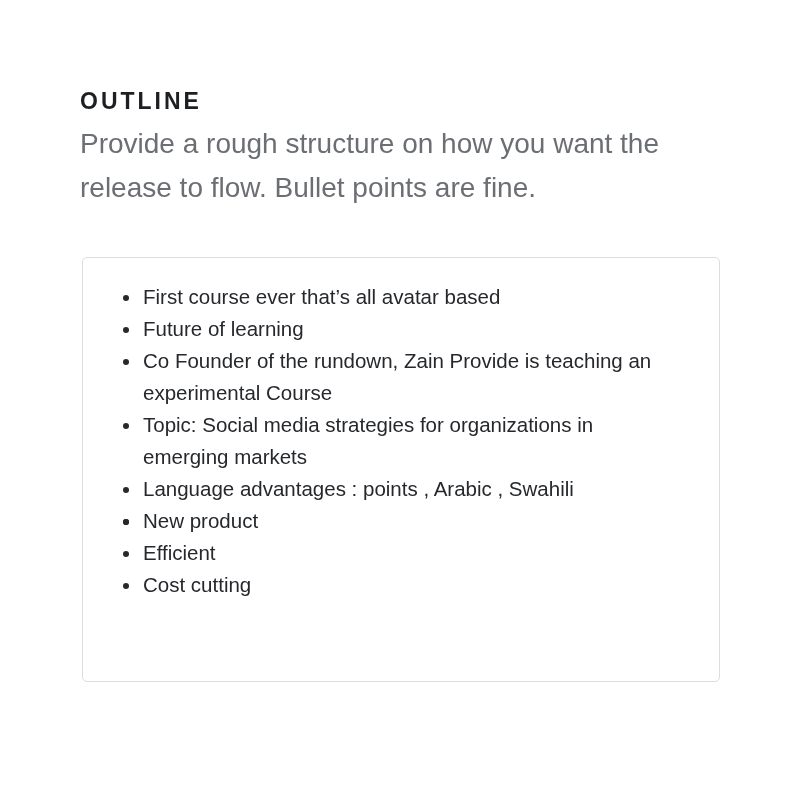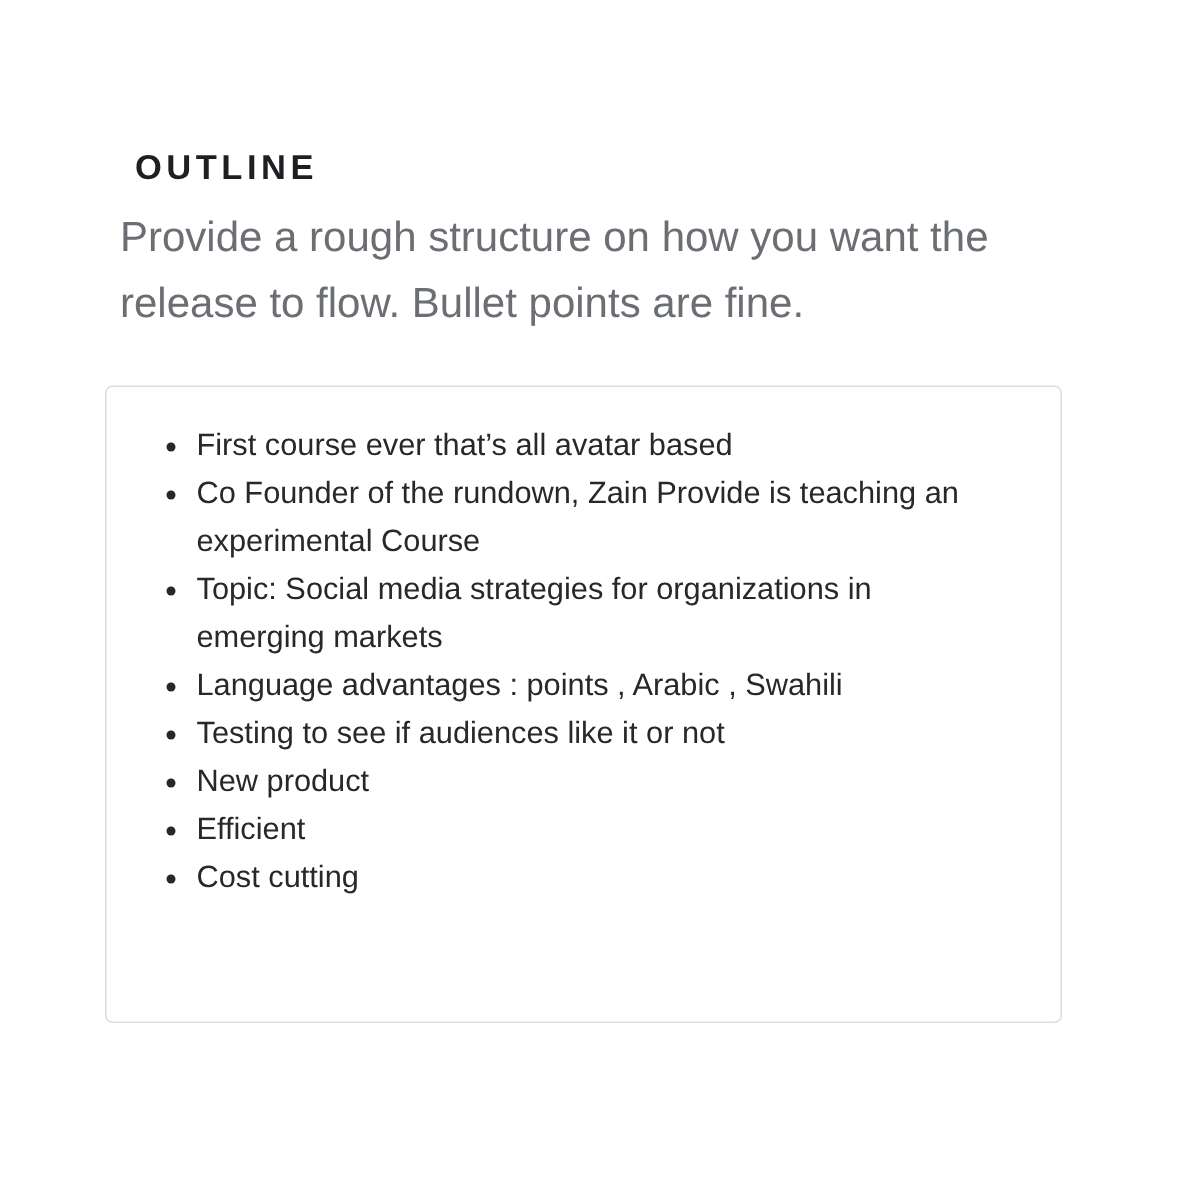--- a/index.html
+++ b/index.html
@@ -19,32 +19,32 @@
       left: 80px;
       top: 86px;
       width: 640px;
     }
     .section-title {
       font-size: 23px;
       font-weight: 700;
       letter-spacing: 3px;
       color: #1d1f23;
       line-height: 30px;
-      margin: 10px;
+      margin: 0;
     }
     .section-desc {
       margin: 6px 0 0 0;
       font-size: 28px;
       line-height: 44px;
       color: #6b6e73;
       font-weight: 400;
     }
     .textarea-box {
       position: absolute;
-      left: 70px;
+      left: 82px;
       top: 257px;
       width: 638px;
       height: 425px;
       border: 1px solid #dcdde0;
       border-radius: 5px;
       box-sizing: border-box;
       background: #ffffff;
     }
     .bullet-list {
       list-style: none;
@@ -73,21 +73,22 @@
 <body>
 
 <div class="section">
   <h2 class="section-title">OUTLINE</h2>
   <p class="section-desc">Provide a rough structure on how you want the release to flow. Bullet points are fine.</p>
 </div>
 
 <div class="textarea-box">
   <ul class="bullet-list">
     <li class="bullet-item"><span class="bullet-dot"></span><span>First course ever that’s all avatar based</span></li>
+    <li class="bullet-item"><span class="bullet-dot"></span><span>Future of learning</span></li>
     <li class="bullet-item"><span class="bullet-dot"></span><span>Co Founder of the rundown, Zain Provide is teaching an experimental Course</span></li>
     <li class="bullet-item"><span class="bullet-dot"></span><span>Topic: Social media strategies for organizations in emerging markets</span></li>
     <li class="bullet-item"><span class="bullet-dot"></span><span>Language advantages : points , Arabic , Swahili</span></li>
-    <li class="bullet-item"><span class="bullet-dot"></span><span>Testing to see if audiences like it or not</span></li>
+    <li class="bullet-item"><span class="bullet-dot"></span></li>
     <li class="bullet-item"><span class="bullet-dot"></span><span>New product</span></li>
     <li class="bullet-item"><span class="bullet-dot"></span><span>Efficient</span></li>
     <li class="bullet-item"><span class="bullet-dot"></span><span>Cost cutting</span></li>
   </ul>
 </div>
 
 </body></html>

